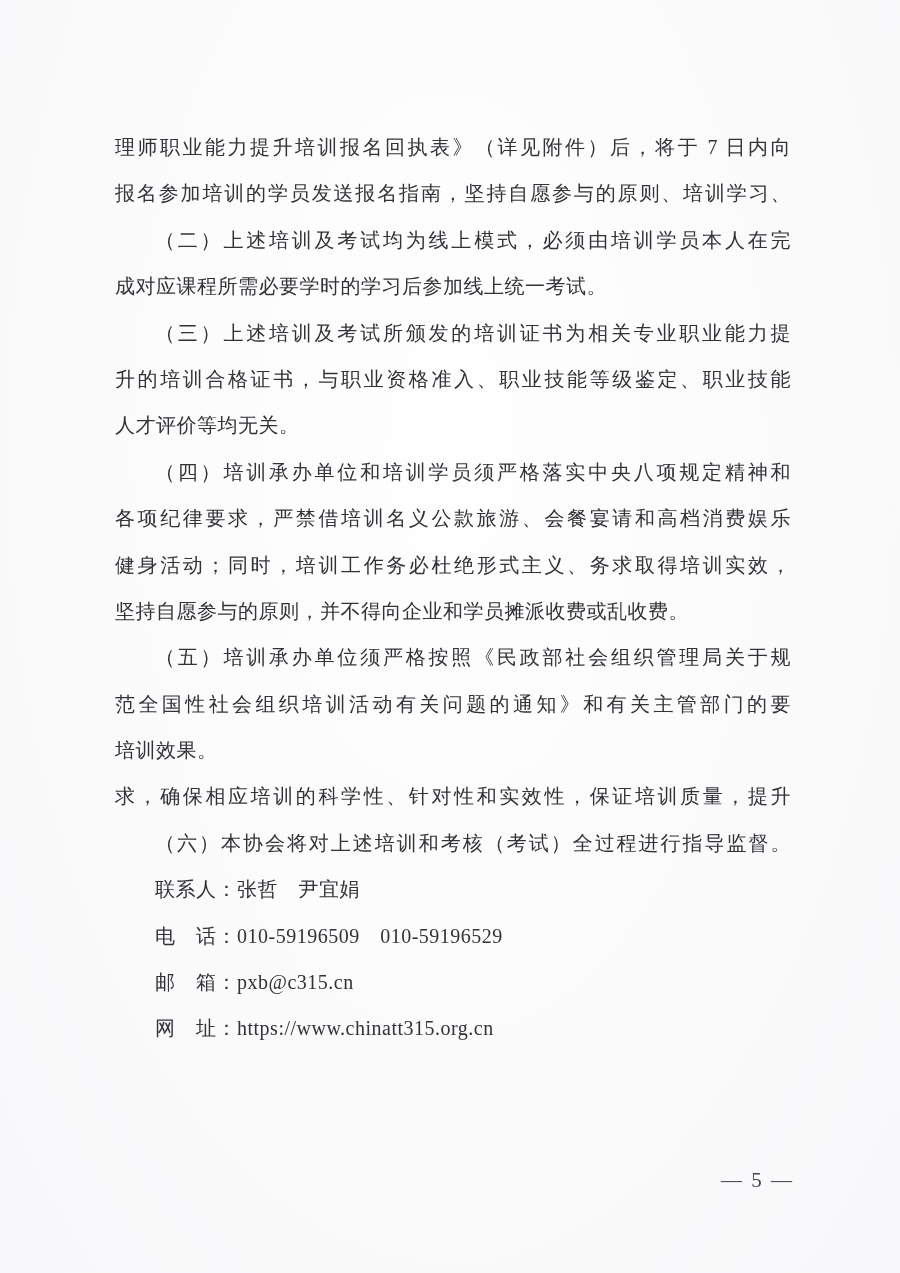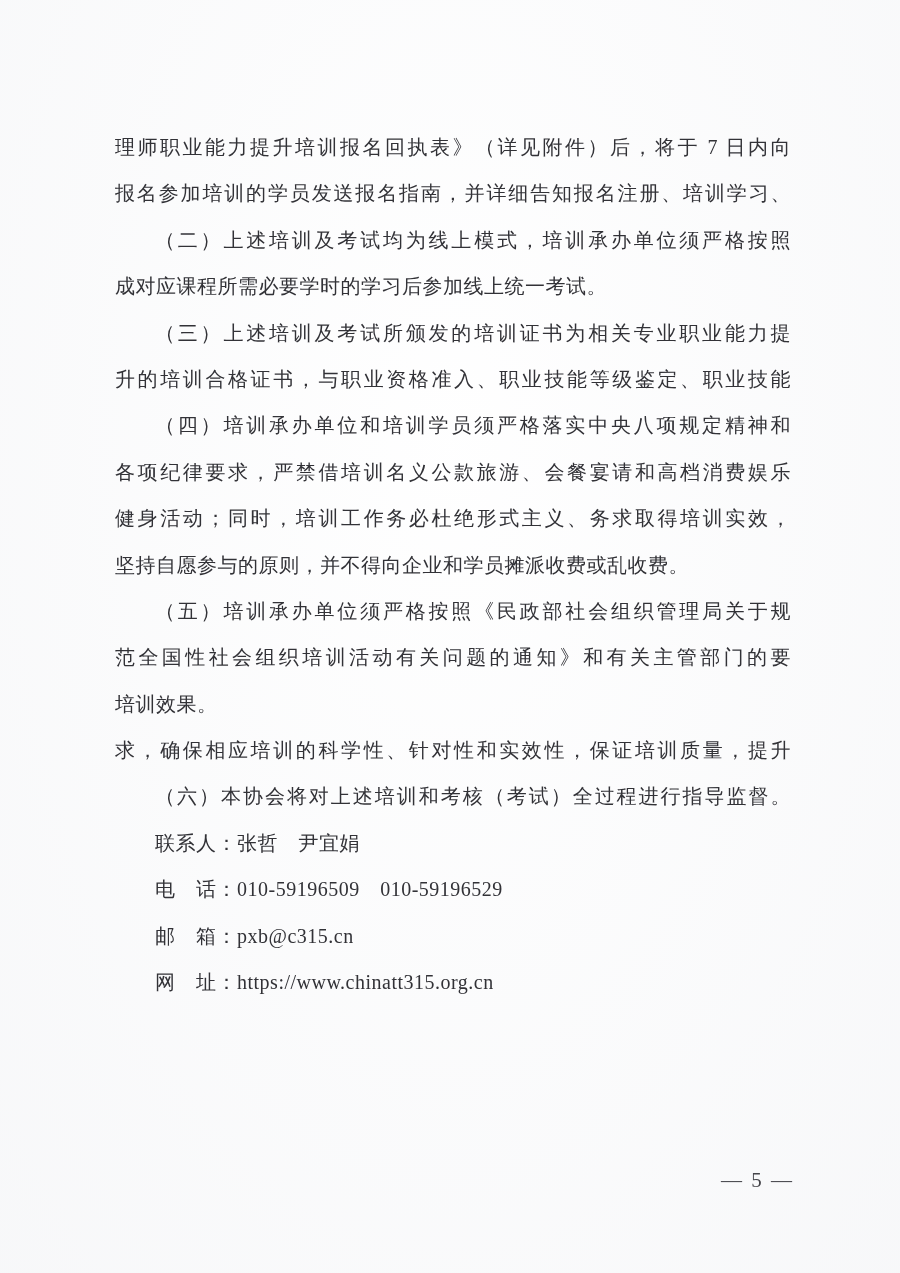--- a/index.html
+++ b/index.html
@@ -64,27 +64,28 @@
     font-family: "Liberation Serif", "DejaVu Serif", serif;
   }
 </style>
 </head>
 <body>
 
 <div class="page">
   <main class="content">
 
     <div class="line j">理师职业能力提升培训报名回执表》（详见附件）后，将于 7 日内向</div>
-    <div class="line j">报名参加培训的学员发送报名指南，并详细告知报名注册、培训学习、</div>
+    <div class="line j">报名参加培训的学员发送报名指南，坚持自愿参与的原则、培训学习、</div>
 
-    <div class="line j ind">（二）上述培训及考试均为线上模式，培训承办单位须严格按照</div>
+    <div class="line j ind">（二）上述培训及考试均为线上模式，必须由培训学员本人在完</div>
     <div class="line">成对应课程所需必要学时的学习后参加线上统一考试。</div>
 
     <div class="line j ind">（三）上述培训及考试所颁发的培训证书为相关专业职业能力提</div>
     <div class="line j">升的培训合格证书，与职业资格准入、职业技能等级鉴定、职业技能</div>
+    <div class="line">人才评价等均无关。</div>
 
     <div class="line j ind">（四）培训承办单位和培训学员须严格落实中央八项规定精神和</div>
     <div class="line j">各项纪律要求，严禁借培训名义公款旅游、会餐宴请和高档消费娱乐</div>
     <div class="line j">健身活动；同时，培训工作务必杜绝形式主义、务求取得培训实效，</div>
     <div class="line">坚持自愿参与的原则，并不得向企业和学员摊派收费或乱收费。</div>
 
     <div class="line j ind">（五）培训承办单位须严格按照《民政部社会组织管理局关于规</div>
     <div class="line j">范全国性社会组织培训活动有关问题的通知》和有关主管部门的要</div>
     <div class="line">培训效果。</div>
     <div class="line j">求，确保相应培训的科学性、针对性和实效性，保证培训质量，提升</div>

